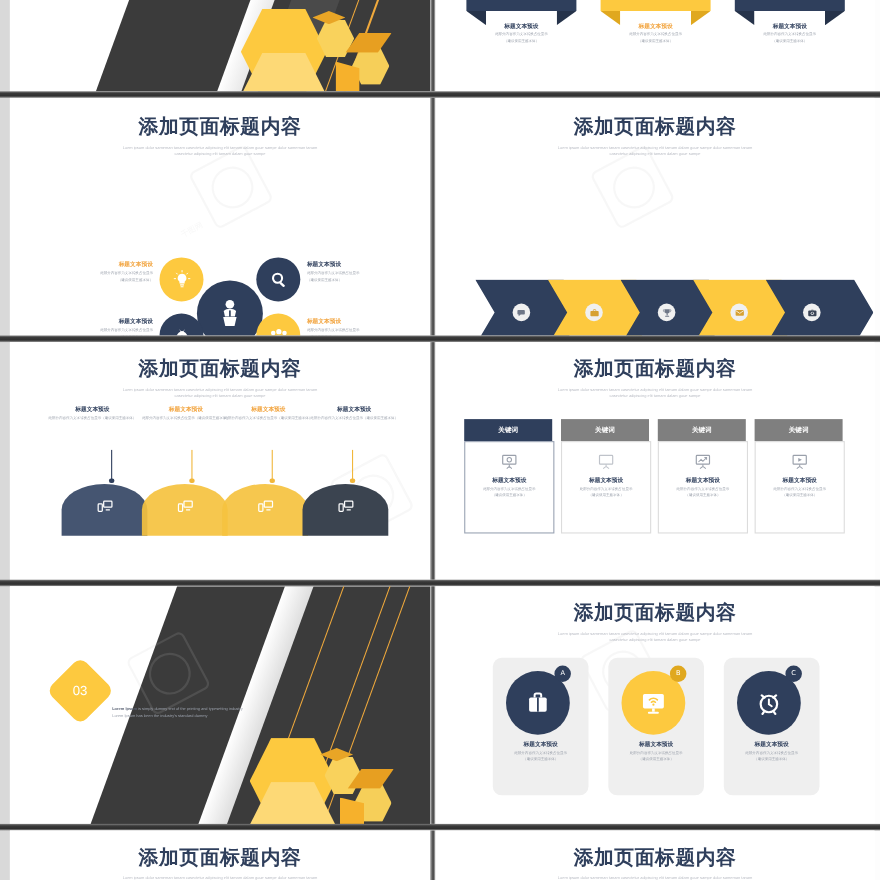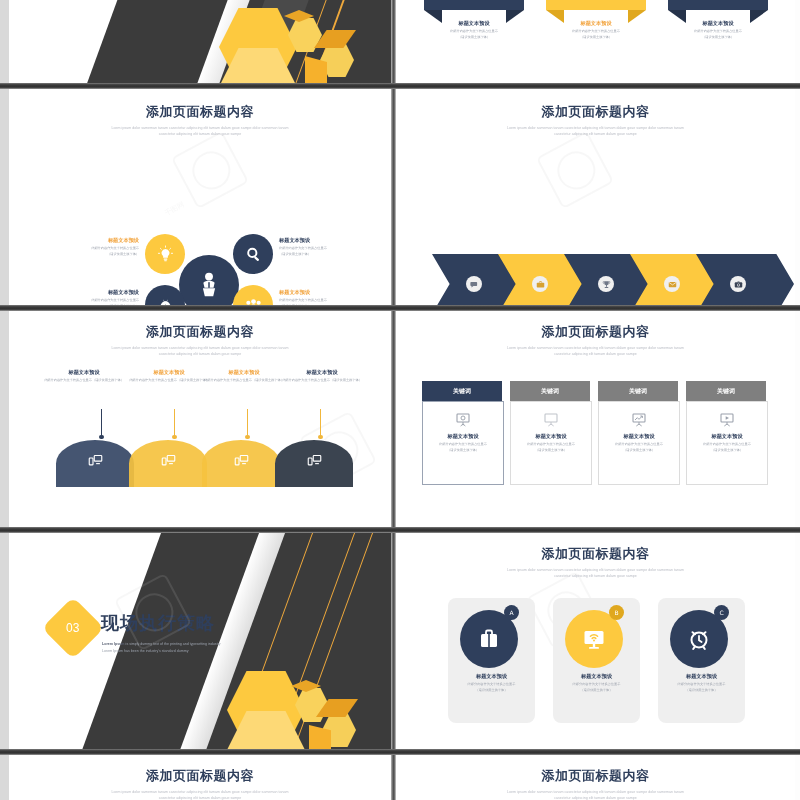--- a/index.html
+++ b/index.html
@@ -16,21 +16,21 @@
   .hsep{position:absolute;left:0;width:800px;height:6px;
         background:linear-gradient(180deg,#7d7d7d 0%,#3a3a3a 30%,#2f2f2f 70%,#9a9a9a 100%);}
   .vsep{position:absolute;top:0;width:5px;height:800px;
         background:linear-gradient(90deg,#b9b9b9 0%,#5a5a5a 40%,#4a4a4a 60%,#cfcfcf 100%);}
 
   .panel{position:absolute;overflow:hidden;background:#ffffff;}
 
   
   .s-title{
     text-align:center;color:#2f3f5c;font-weight:bold;
-    font-size:13px;letter-spacing:.5px;font-family:"DejaVu Sans",sans-serif;
+    font-size:18px;letter-spacing:.5px;font-family:"DejaVu Sans",sans-serif;
   }
   .s-sub{
     text-align:center;color:#b9bcc4;font-size:3.6px;line-height:1.7;
     margin:4px auto 0;width:74%;
   }
   .item-title{font-weight:bold;font-size:5.2px;color:#2f3f5c;text-align:center;font-family:"DejaVu Sans",sans-serif;}
   .item-title.y{color:#f2a33c;}
   .item-desc{font-size:3.2px;color:#9aa0ab;text-align:center;line-height:1.75;margin-top:2px;}
 
   
@@ -487,21 +487,20 @@
       <div class="hexsm" style="left:286px;top:155px;background:#f9d25c;"></div>
       <div class="cube-top" style="left:282px;top:147px;width:30px;height:12px;clip-path:polygon(50% 0,100% 50%,50% 100%,0 50%);"></div>
       <div class="hexsm" style="left:313px;top:180px;background:#f6cf59;"></div>
       <div class="cube-side" style="left:307px;top:166px;width:42px;height:18px;clip-path:polygon(30% 0,100% 0,70% 100%,0 100%);background:#e79f21;"></div>
       <div class="cube-side" style="left:300px;top:192px;width:22px;height:24px;background:#f6b12c;clip-path:polygon(0 0,100% 22%,100% 100%,0 100%);"></div>
     </div>
 
     <div class="gdiamond" style="left:42px;top:73px;">
       <span>03</span>
     </div>
-    <div class="gtitle" style="left:92px;top:78px;">现场执行策略</div>
     <div class="gdesc" style="left:93px;top:108px;width:250px;">
       <b>Lorem Ipsum</b><span> is simply dummy text of the printing and typesetting industry</span><br><span>Lorem Ipsum has been the industry's standard dummy</span>
     </div>
     <div class="wm" style="left:115px;top:50px;">
         <div class="ring"></div>
       </div>
   </div>
 
   <div class="vsep" style="left:391px;top:533px;height:216px;"></div>
 

